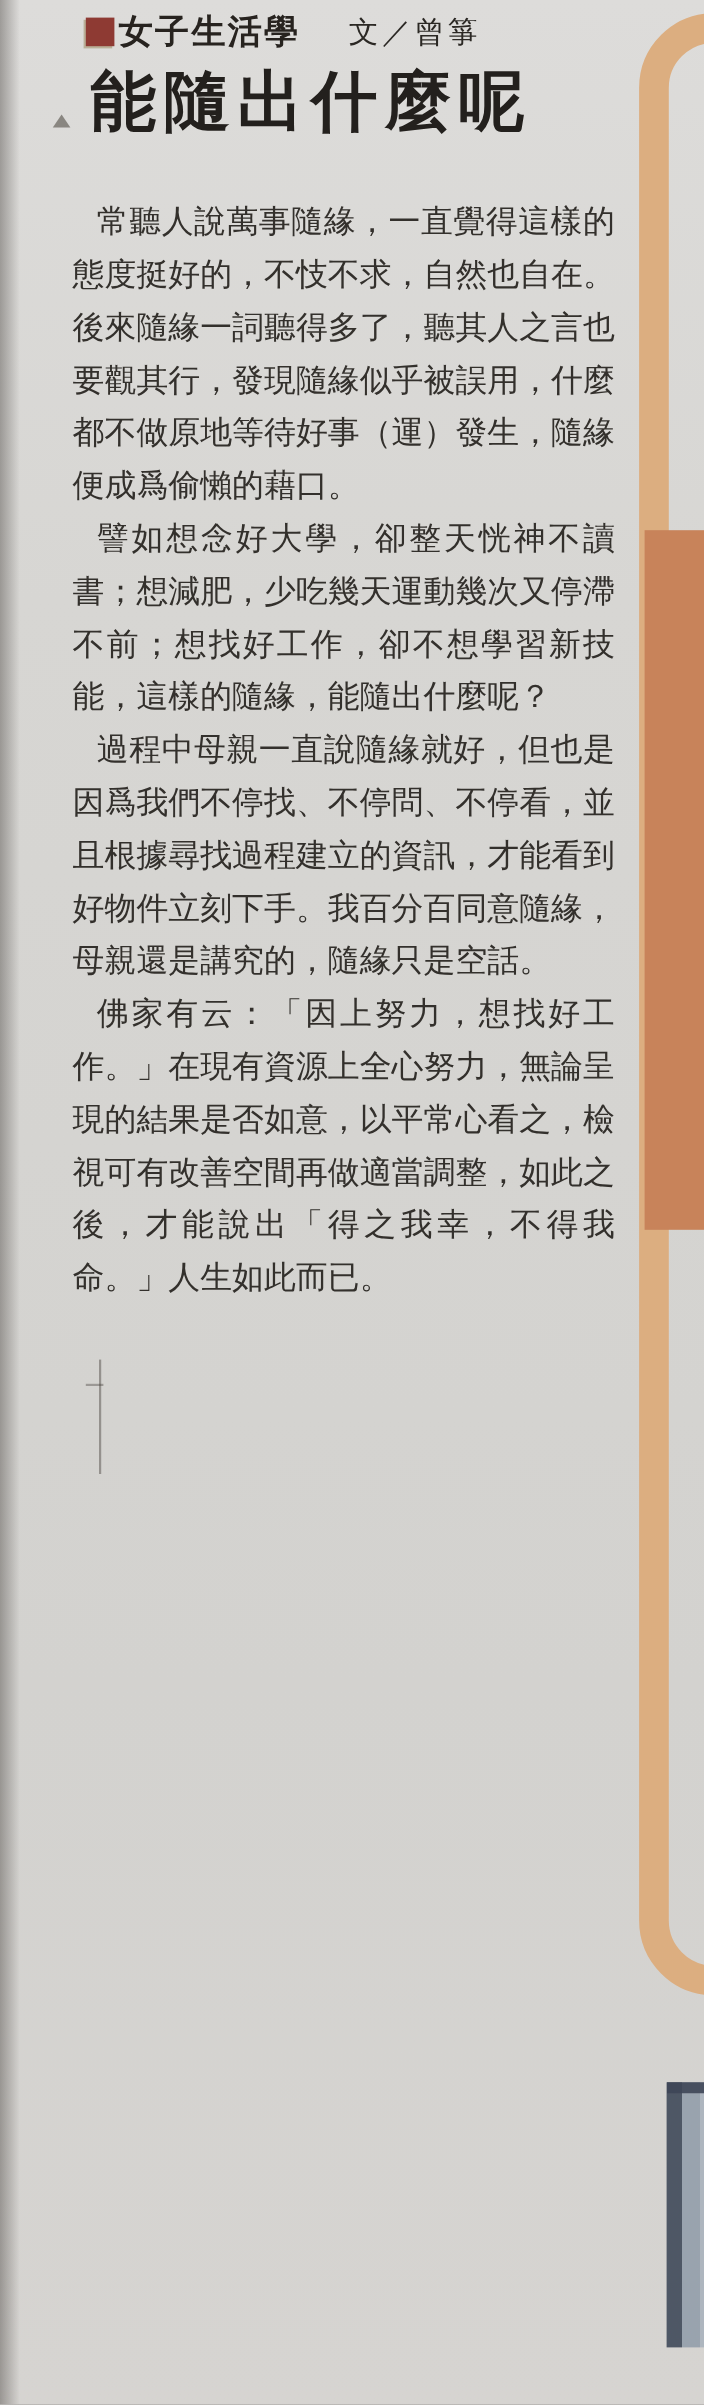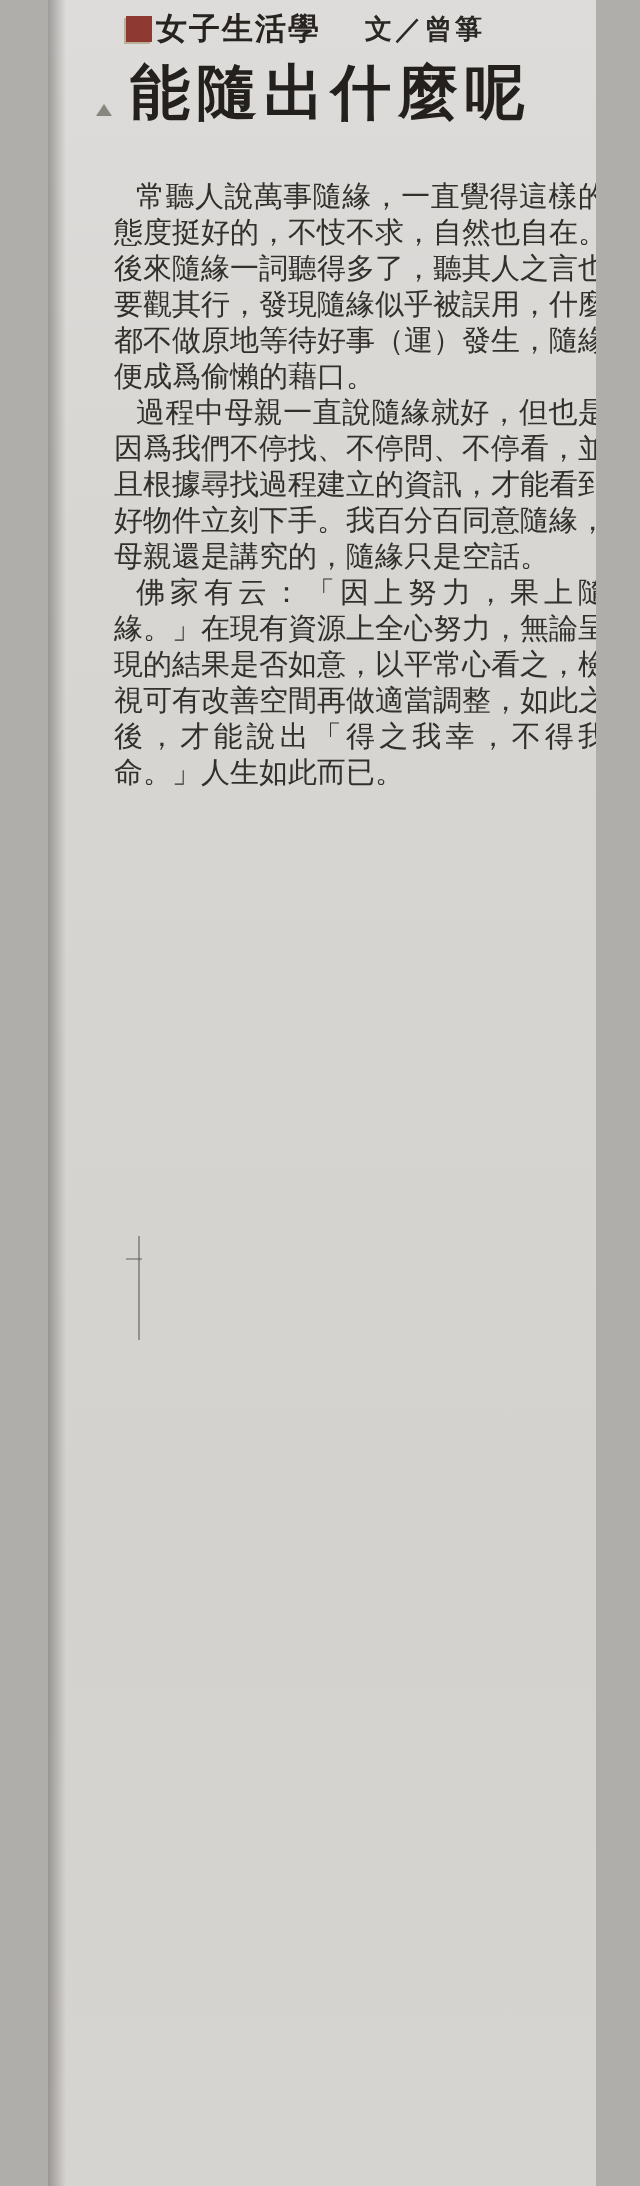--- a/index.html
+++ b/index.html
@@ -1,23 +1,22 @@
 <!DOCTYPE html>
 <html><head>
 <meta charset="utf-8">
 <style>
   html, body { margin: 0; padding: 0; background: #b0aeab; }
   .page {
     position: relative;
-    width: 548px;
+    width: 640px;
     height: 2186px;
     overflow: hidden;
     background: linear-gradient(180deg, #dddcda 0%, #d7d6d3 25%, #d3d2cf 70%, #d6d4d1 100%);
     font-family: "Liberation Serif", "DejaVu Serif", serif;
-    margin-left: 48px;
   }
 
   
   .frame {
     position: absolute;
     left: 581px; top: 12px;
     width: 540px; height: 1802px;
     box-sizing: border-box;
     border: 27px solid #dcae80;
     border-radius: 68px;
@@ -84,21 +83,21 @@
     font-family: "Liberation Sans", "DejaVu Sans", sans-serif;
     font-size: 31px;
     font-weight: bold;
     letter-spacing: 2px;
     color: #27231f;
     white-space: nowrap;
   }
   .byline {
     margin-left: 44px;
     font-size: 27px;
-    font-weight: bold;
+    font-weight: normal;
     letter-spacing: 3px;
     color: #2b2824;
     white-space: nowrap;
   }
 
   
   .title {
     position: absolute;
     left: 82px; top: 60px;
     margin: 0;
@@ -110,21 +109,21 @@
     line-height: 1.1;
     z-index: 4;
   }
 
   
   .body-col {
     position: absolute;
     left: 66px; top: 178px;
     width: 493px;
     font-size: 29px;
-    line-height: 36px;
+    line-height: 48px;
     text-align: justify;
     color: #33302c;
     z-index: 4;
   }
   .body-col p {
     margin: 0;
     text-indent: 22px;
   }
 </style>
 </head>
@@ -144,17 +143,18 @@
   <div class="header">
     <span class="sq"></span>
     <h2 class="section-label">女子生活學</h2>
     <span class="byline">文／曾箏</span>
   </div>
 
   <h1 class="title">能隨出什麼呢</h1>
 
   <div class="body-col">
     <p>常聽人說萬事隨緣，一直覺得這樣的態度挺好的，不忮不求，自然也自在。後來隨緣一詞聽得多了，聽其人之言也要觀其行，發現隨緣似乎被誤用，什麼都不做原地等待好事（運）發生，隨緣便成爲偷懶的藉口。</p>
+    <p>譬如想念好大學，卻整天恍神不讀書；想減肥，少吃幾天運動幾次又停滯不前；想找好工作，卻不想學習新技能，這樣的隨緣，能隨出什麼呢？</p>
     <p>過程中母親一直說隨緣就好，但也是因爲我們不停找、不停問、不停看，並且根據尋找過程建立的資訊，才能看到好物件立刻下手。我百分百同意隨緣，母親還是講究的，隨緣只是空話。</p>
-    <p>佛家有云：「因上努力，果上隨緣。」在現有資源上全心努力，無論呈現的結果是否如意，以平常心看之，檢視可有改善空間再做適當調整，如此之後，才能說出「得之我幸，不得我命。」人生如此而已。</p>
+    <p>佛家有云：「因上努力，想找好工作。」在現有資源上全心努力，無論呈現的結果是否如意，以平常心看之，檢視可有改善空間再做適當調整，如此之後，才能說出「得之我幸，不得我命。」人生如此而已。</p>
   </div>
 
 </div>
 
 </body></html>

